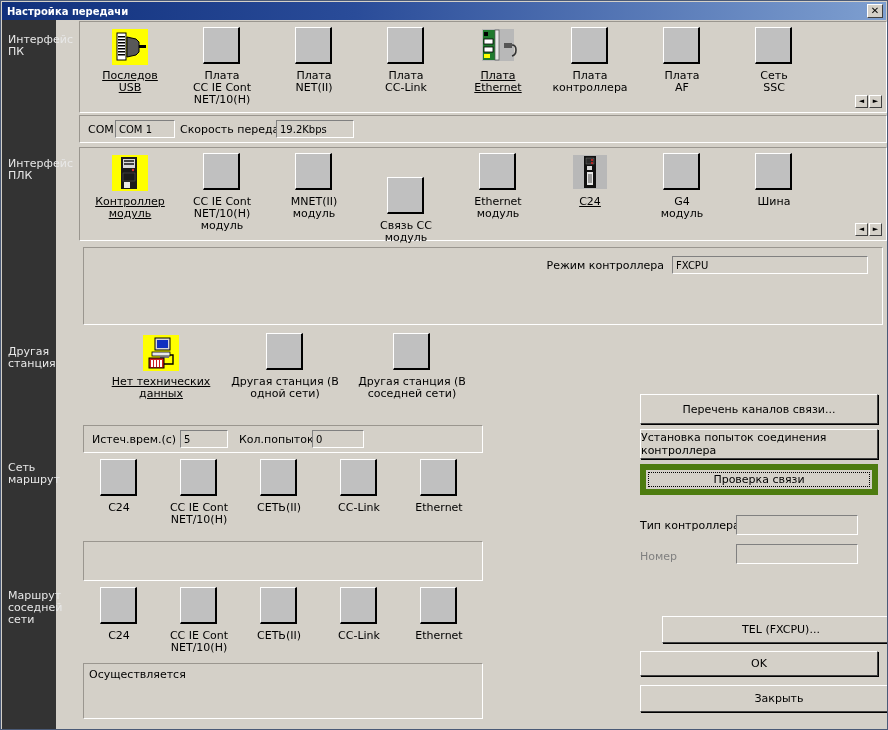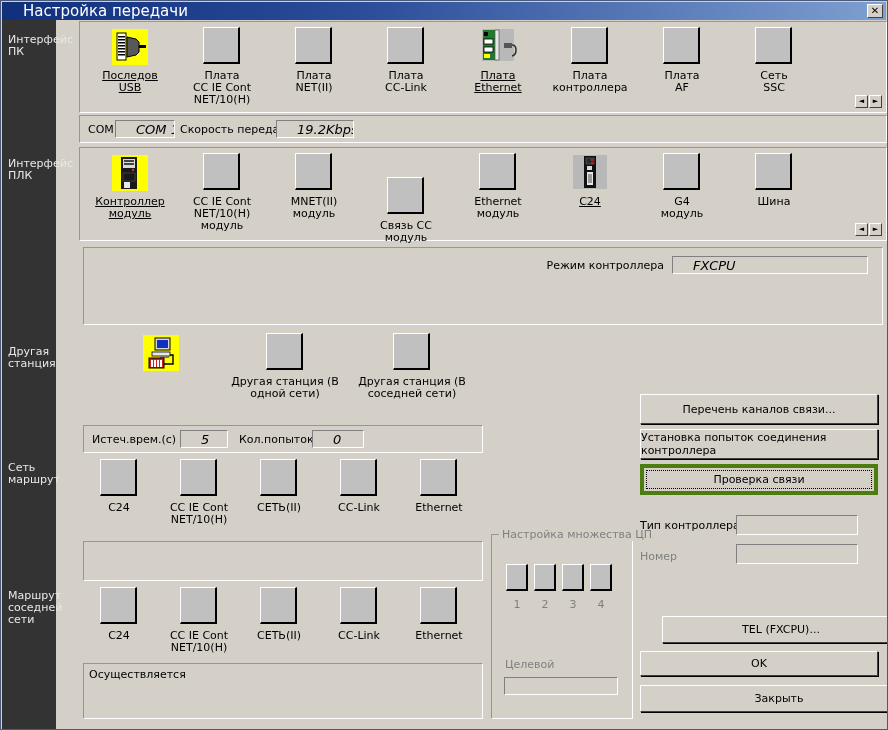--- a/index.html
+++ b/index.html
@@ -23,22 +23,22 @@
   }
 
   
   #titlebar {
     position: absolute; left: 1px; top: 1px;
     width: 884px; height: 18px;
     background: linear-gradient(to right, #10307c 0%, #2a4c99 40%, #7e9fd0 100%);
     display: flex; align-items: center;
   }
   #titlebar .title-text {
-    color: #fff; font-weight: normal; font-size: 15px;
-    padding-left: 21px; letter-spacing: 0px;
+    color: #fff; font-weight: bold; font-size: 10px;
+    padding-left: 5px; letter-spacing: 0px;
     white-space: nowrap;
   }
   #titlebar .spacer { flex: 1; }
   .closebtn {
     width: 16px; height: 14px; margin-right: 3px;
     background: #d4d0c8;
     border-top: 1px solid #ffffff;
     border-left: 1px solid #ffffff;
     border-right: 1px solid #404040;
     border-bottom: 1px solid #404040;
@@ -99,27 +99,26 @@
   
   .flabel { position: absolute; font-size: 11px; line-height: 13px; }
   .flabel.dim { color: #808080; }
   .fieldbox {
     position: absolute;
     background: #d4d0c8;
     border-top: 1px solid #808080;
     border-left: 1px solid #808080;
     border-right: 1px solid #ffffff;
     border-bottom: 1px solid #ffffff;
-    font-size: 13px;
+    font-size: 10px;
     line-height: 15px;
-    padding-left: 20px;
+    padding-left: 3px;
     color: #000;
     overflow: hidden;
     white-space: nowrap;
-    font-style: italic;
   }
 
   
   .btn {
     position: absolute;
     background: #d4d0c8;
     border-top: 1px solid #ffffff;
     border-left: 1px solid #ffffff;
     border-right: 1px solid #404040;
     border-bottom: 1px solid #404040;
@@ -130,21 +129,21 @@
   }
   .btn::after {
     content: "";
     position: absolute; right: -1px; bottom: -1px;
     width: 0; height: 0;
   }
   .btn.outer {
     box-shadow: 1px 1px 0 #000;
   }
   .btn.focused {
-    border: 4px solid #4d7c0f;
+    border: 6px solid #4d7c0f;
     text-decoration: underline;
   }
   .btn.focused .inner {
     position: absolute;
     left: 2px; top: 2px; right: 2px; bottom: 2px;
     border: 1px dotted #000;
     display: flex; align-items: center; justify-content: center;
   }
 
   
@@ -434,20 +433,22 @@
           <rect x="8" y="25" width="15" height="10" fill="#d02020" stroke="#000" stroke-width="1"></rect>
           <g fill="#fff">
             <rect x="10" y="27" width="2" height="7"></rect>
               <rect x="13" y="27" width="2" height="7"></rect>
             <rect x="16" y="27" width="2" height="7"></rect>
               <rect x="19" y="27" width="2" height="7"></rect>
           </g>
           <path d="M29 22 L32 22 L32 31 L23 31" stroke="#000" stroke-width="1.4" fill="none"></path>
         </svg>
       </div>
+      <div class="devlabel sel">Нет технических
+данных</div>
     </div>
 
     <div class="devcell" style="left:145px; top:0px; width:122px;">
       <div class="devicon">
           <div class="plate" style="margin-left:1px"></div>
         </div>
       <div class="devlabel">Другая станция (В
 одной сети)</div>
     </div>
 
@@ -534,36 +535,20 @@
           <div class="plate" style="margin-left:1px"></div>
         </div>
       <div class="devlabel">Ethernet</div>
     </div>
   </div>
 
   <div class="panel" style="left:82px; top:662px; width:400px; height:56px;">
     <div class="statustext">Осуществляется</div>
   </div>
 
-  <div class="groupbox" style="left:490px; top:533px; width:142px; height:185px;">
-    <span class="legend">Настройка множества ЦП</span>
-
-    <div class="cpusq" style="left:14px; top:29px;"></div>
-    <div class="cpusq" style="left:42px; top:29px;"></div>
-    <div class="cpusq" style="left:70px; top:29px;"></div>
-    <div class="cpusq" style="left:98px; top:29px;"></div>
-
-    <div class="cpunum" style="left:13px; top:63px;">1</div>
-    <div class="cpunum" style="left:41px; top:63px;">2</div>
-    <div class="cpunum" style="left:69px; top:63px;">3</div>
-    <div class="cpunum" style="left:97px; top:63px;">4</div>
-
-    <div class="flabel dim" style="left:13px; top:123px;">Целевой</div>
-    <div class="fieldbox" style="left:12px; top:142px; width:114px; height:18px; line-height:17px; background:#d4d0c8;"></div>
-  </div>
 
   <div class="btn outer" style="left:639px; top:393px; width:238px; height:30px;">
     <span>Перечень каналов связи...</span>
   </div>
 
   <div class="btn outer" style="left:639px; top:428px; width:238px; height:30px;">
     <span>Установка попыток соединения контроллера</span>
   </div>
 
   <div class="btn focused" style="left:639px; top:463px; width:238px; height:31px;">

